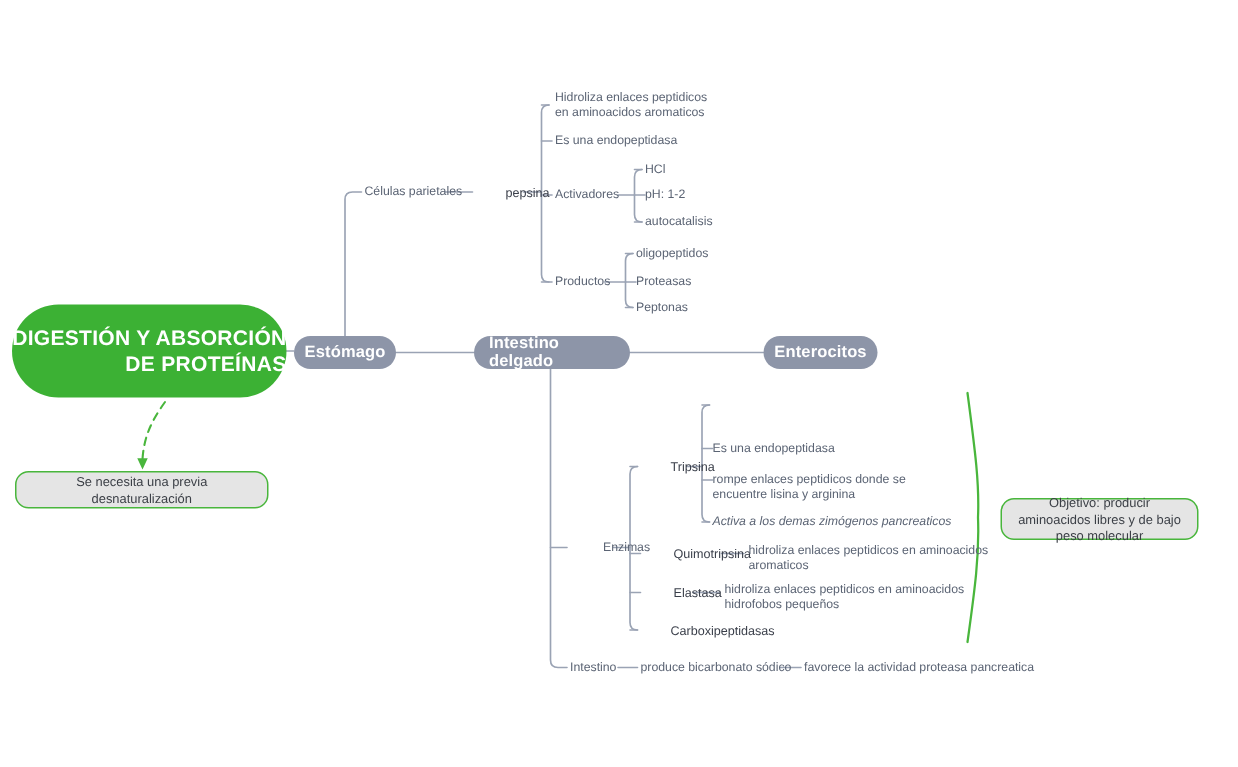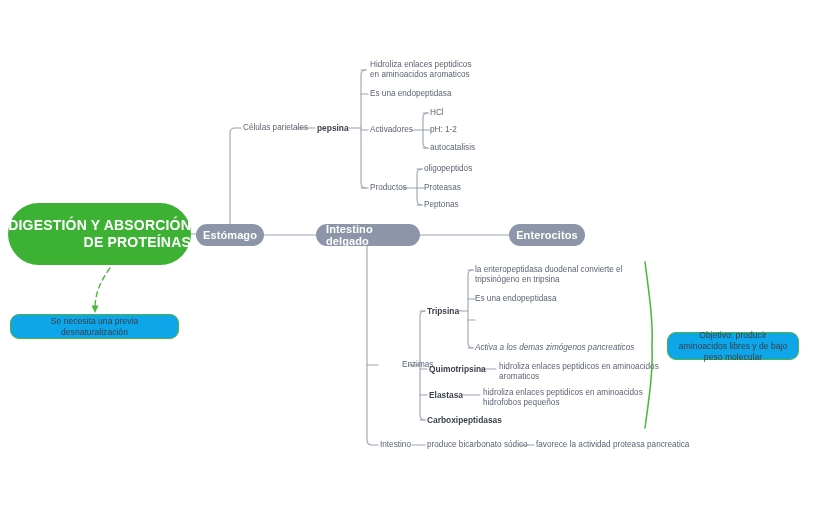--- a/index.html
+++ b/index.html
@@ -27,33 +27,33 @@
     display:flex;align-items:center;justify-content:center;
     color:#ffffff;font-weight:bold;font-size:11px;letter-spacing:.1px;
     padding:0 10px;
   }
   .pill-estomago{left:196px;top:224px;width:68px;}
   .pill-intestino{left:316px;top:224px;width:104px;}
   .pill-enterocitos{left:509px;top:224px;width:76px;}
 
   
   .greenbox{
-    border:1.3px solid #49B63C;border-radius:9px;background:#0ea5e9;
+    border:1.3px solid #49B63C;border-radius:9px;background:#e5e5e5;
     color:#3b3f46;font-size:8.6px;line-height:11px;text-align:center;
     display:flex;align-items:center;justify-content:center;padding:3px 8px;
   }
   .box-desnat{left:10px;top:314px;width:169px;height:25px;}
   .box-objetivo{left:667px;top:332px;width:132px;height:28px;}
 
   
   .leaf{
     position:absolute;color:#5b6474;font-size:8.2px;line-height:10.4px;
     white-space:pre-line;
   }
-  .leaf.bold{color:#3a3f4a;font-weight:bold;font-size:8.4px;}
+  .leaf.bold{color:#3a3f4a;font-weight:normal;font-size:8.4px;margin-left:20px;}
 </style>
 </head>
 <body>
 
 <div id="canvas">
 
   <svg class="links" viewBox="0 0 825 511">
     <g fill="none" stroke="#9AA3B4" stroke-width="1.1" stroke-linecap="round" stroke-linejoin="round">
 
       <path d="M191,234 H196"></path>
@@ -164,23 +164,23 @@
   <div class="leaf" style="left:380px;top:360px;padding-left:22px;">Enzimas</div>
   <div class="leaf" style="left:380px;top:440px;">Intestino</div>
   <div class="leaf" style="left:427px;top:440px;">produce bicarbonato sódico</div>
   <div class="leaf" style="left:536px;top:440px;">favorece la actividad proteasa pancreatica</div>
 
   <div class="leaf bold" style="left:427px;top:306px;">Tripsina</div>
   <div class="leaf bold" style="left:429px;top:364px;">Quimotripsina</div>
   <div class="leaf bold" style="left:429px;top:390px;">Elastasa</div>
   <div class="leaf bold" style="left:427px;top:415px;">Carboxipeptidasas</div>
 
-  <div class="leaf" style="left:475px;top:265px;">la enteropeptidasa duodenal convierte el
-tripsinógeno en tripsina</div>
   <div class="leaf" style="left:475px;top:294px;">Es una endopeptidasa</div>
+  <div class="leaf" style="left:475px;top:315px;">rompe enlaces peptidicos donde se
+encuentre lisina y arginina</div>
   <div class="leaf" style="left:475px;top:343px;font-style:italic;">Activa a los demas zimógenos pancreaticos</div>
 
   <div class="leaf" style="left:499px;top:362px;">hidroliza enlaces peptidicos en aminoacidos
 aromaticos</div>
   <div class="leaf" style="left:483px;top:388px;">hidroliza enlaces peptidicos en aminoacidos
 hidrofobos pequeños</div>
 
 </div>
 
 </body></html>

